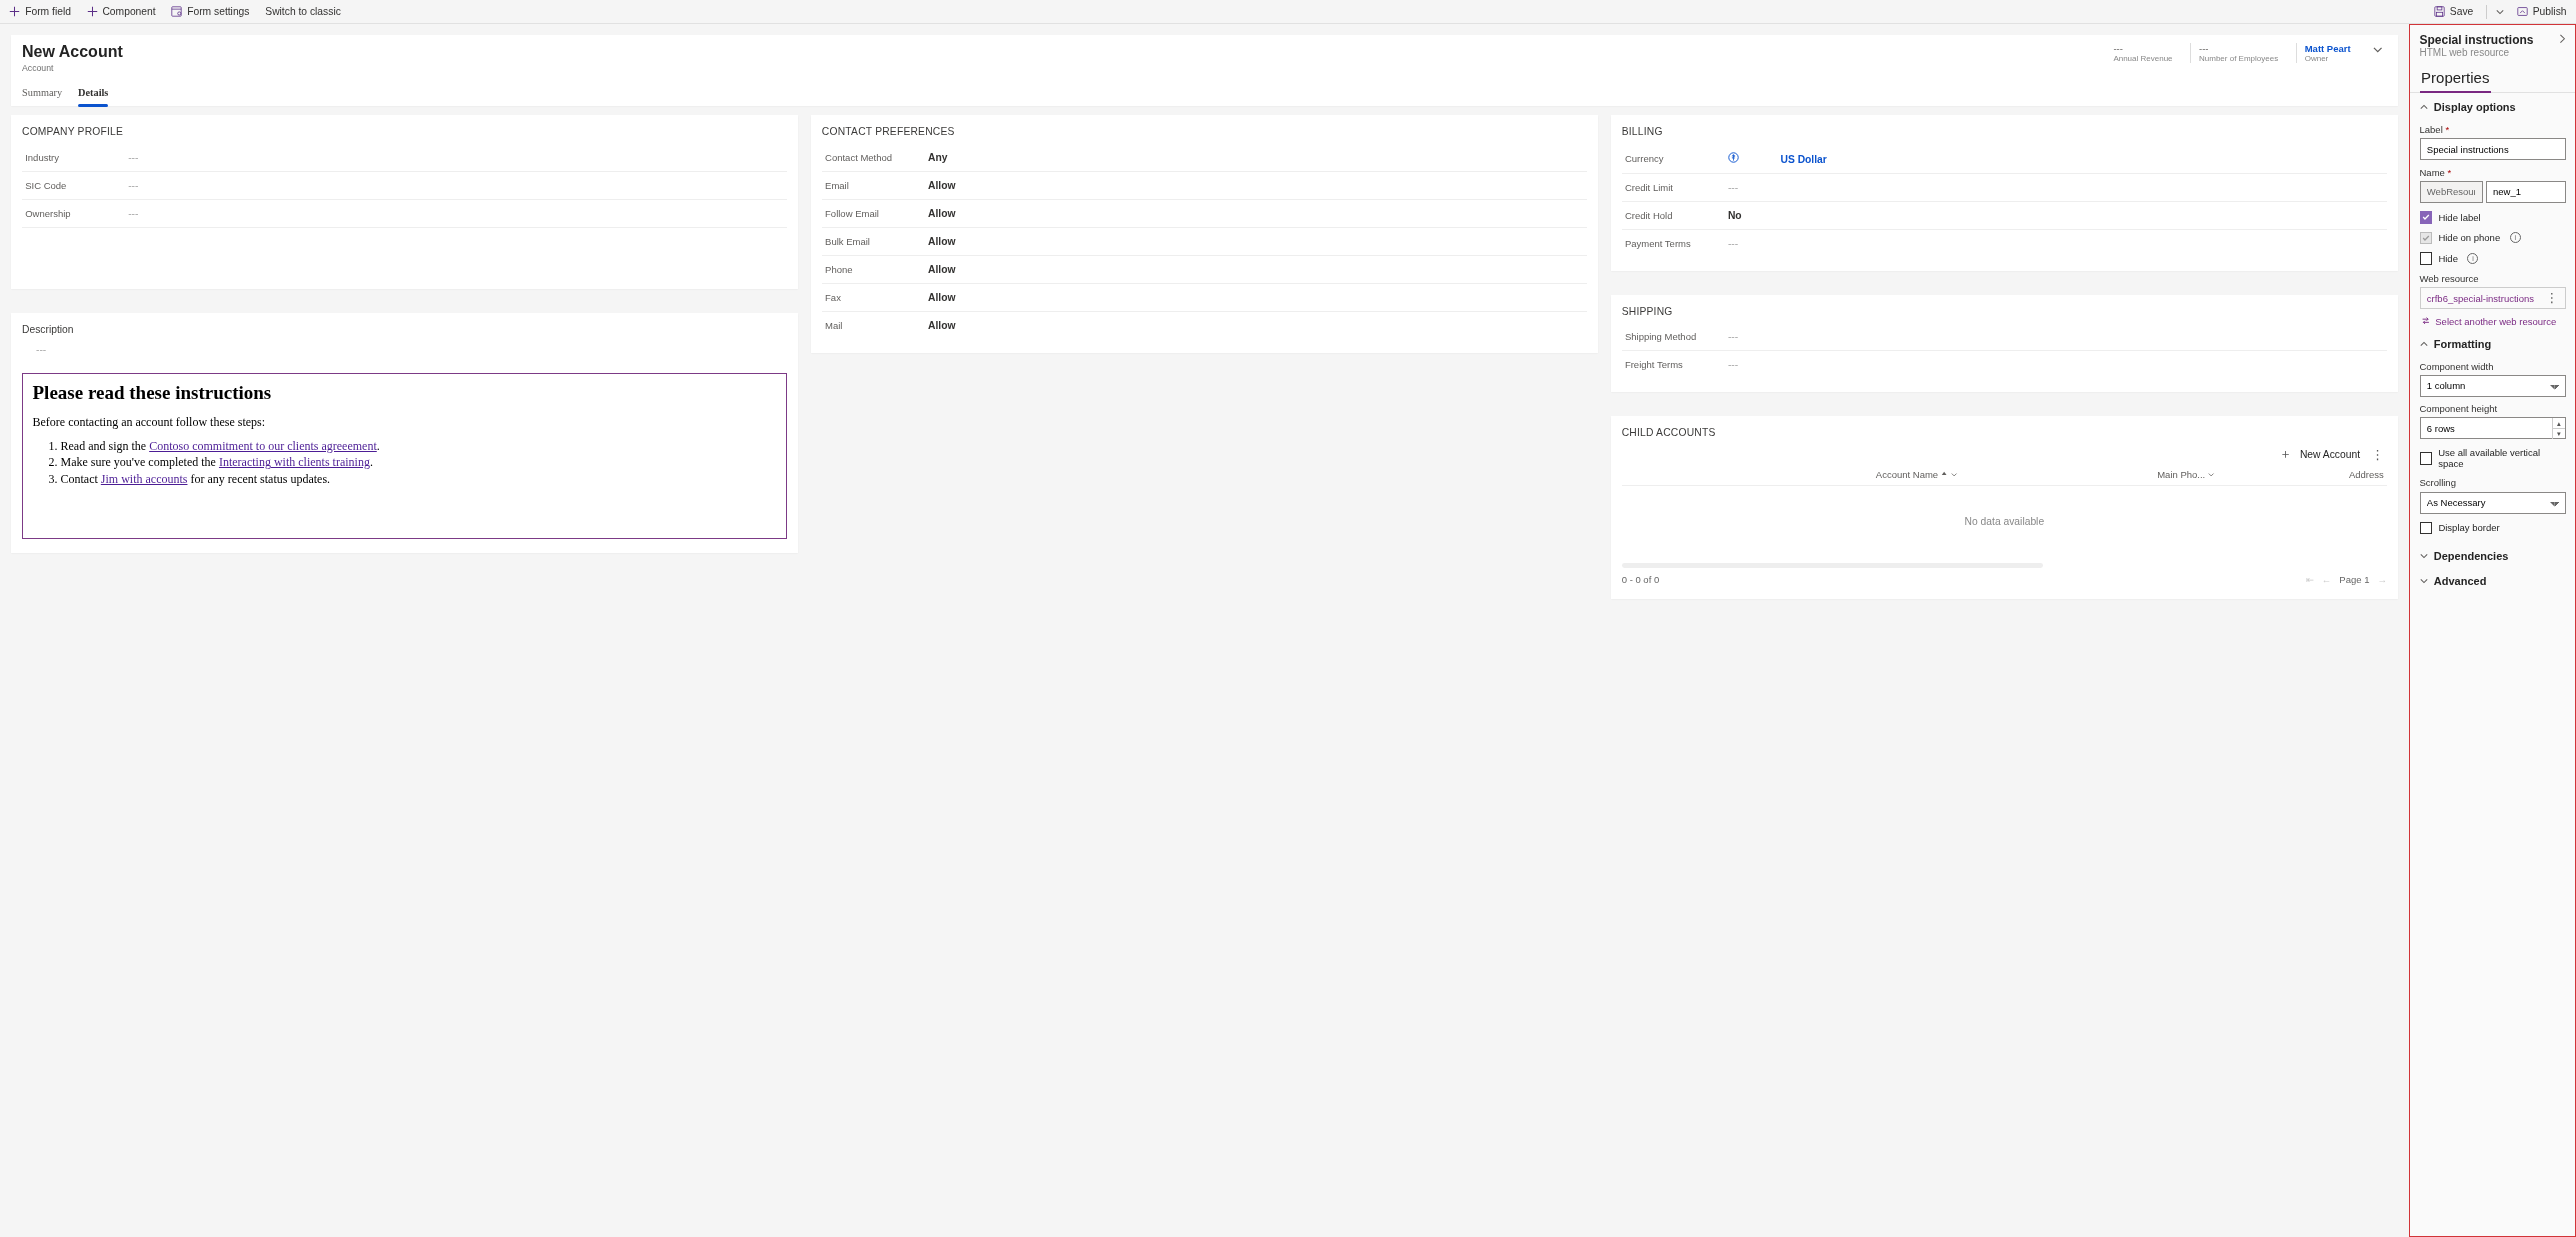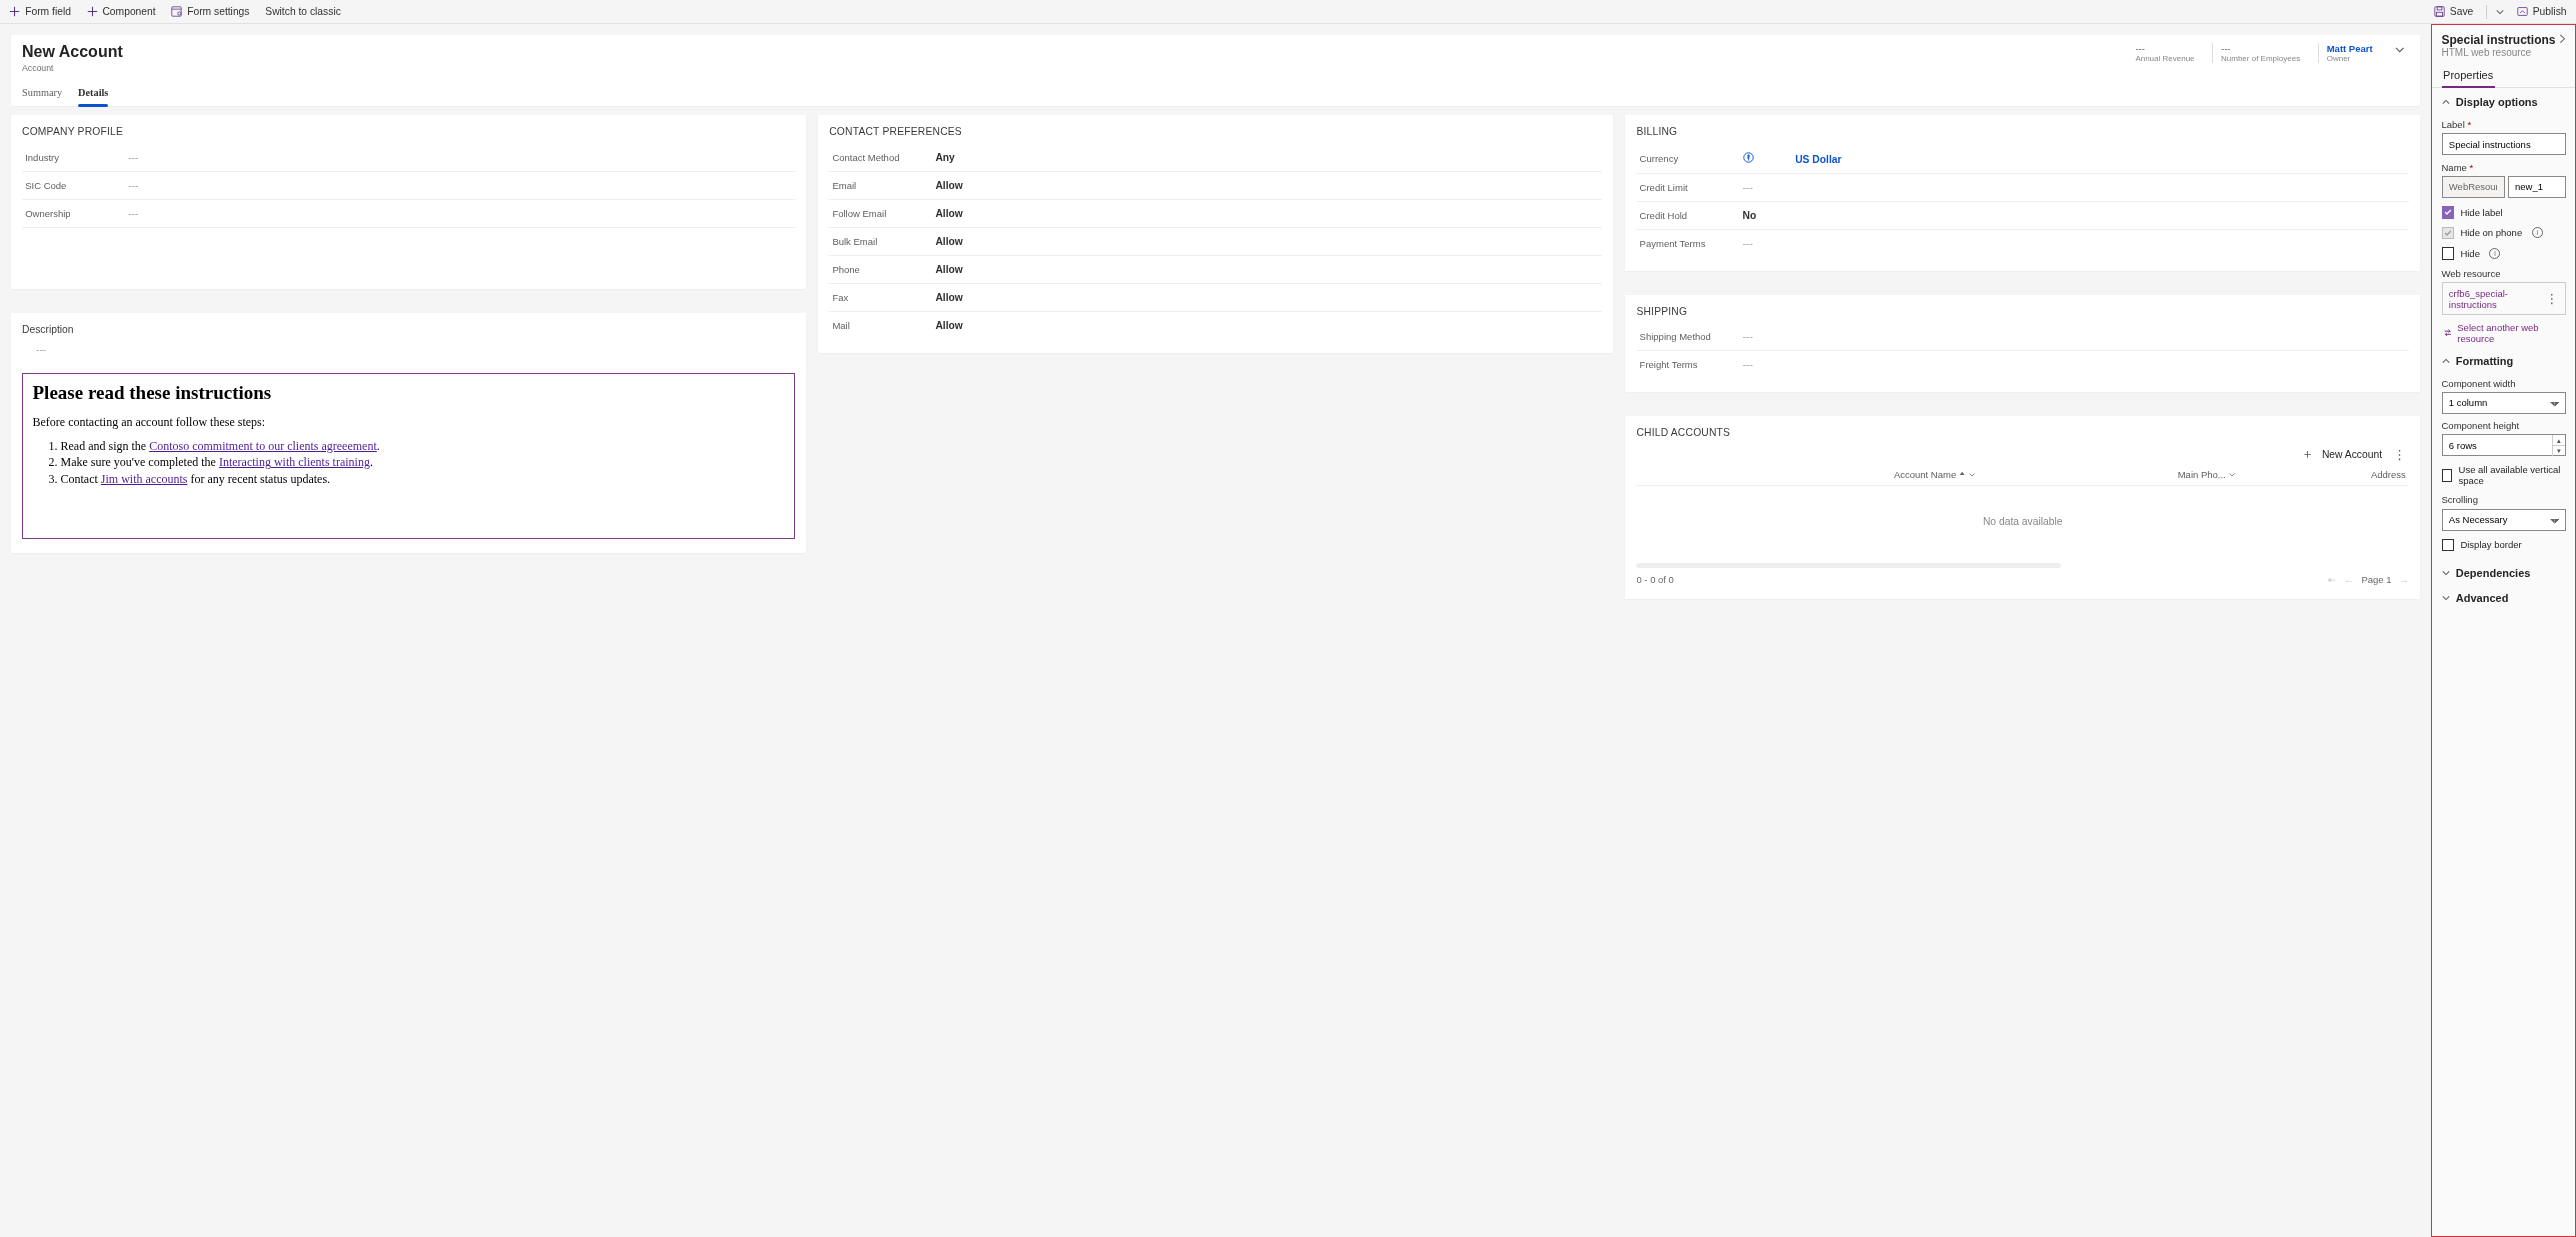--- a/index.html
+++ b/index.html
@@ -151,37 +151,37 @@
   .sg-col.name  { flex: 1.5; justify-content: flex-end; padding-right: 14px; }
   .sg-col.phone { flex: 1.1; justify-content: flex-end; padding-right: 14px; }
   .sg-col.addr  { flex: .7; justify-content: flex-end; }
   .subgrid-body { min-height: 71px; display: flex; align-items: center; justify-content: center; color: #888; font-size: 10.3px; }
   .subgrid-scroll { height: 4.7px; background: #eee; border-radius: 2.4px; width: 55%; margin: 6.3px 0; }
   .subgrid-footer { display: flex; align-items: center; color: #666; font-size: 9.5px; }
   .subgrid-footer .pager { margin-left: auto; display: flex; align-items: center; gap: 8px; }
 
   
   .prop-pane {
-    width: 145px;
+    width: 167px;
     background: #fafafa;
     border: 0.8px solid #d13438;
     border-right-width: 0.8px;
     overflow-y: auto;
     padding: 0 0 9.5px 0;
     font-size: 9.5px;
   }
   .pp-header {
     display: flex;
     align-items: center;
     padding: 8px 9.5px 0 9.5px;
   }
   .pp-title { font-size: 12px; font-weight: 600; flex: 1; }
   .pp-sub { font-size: 10px; color: #888; padding: 0 9.5px 6.3px 9.5px; }
   .pp-tabs { display: flex; border-bottom: 0.8px solid #e1e1e1; padding: 0 9.5px; }
-  .pp-tab { padding: 4.7px 1.6px 6.3px 1.6px; font-size: 11px; position: relative; cursor: pointer; }
+  .pp-tab { padding: 4.7px 1.6px 6.3px 1.6px; font-size: 15px; position: relative; cursor: pointer; }
   .pp-tab.active::after {
     content: ""; position: absolute; left: 0; right: 0; bottom: -0.8px; height: 1.6px; background: #792881;
   }
   .pp-section-hdr {
     display: flex; align-items: center; gap: 6.3px;
     padding: 8px 9.5px 4.7px 9.5px;
     font-size: 11px; font-weight: 600;
     cursor: pointer;
   }
   .pp-body { padding: 0 9.5px; }

